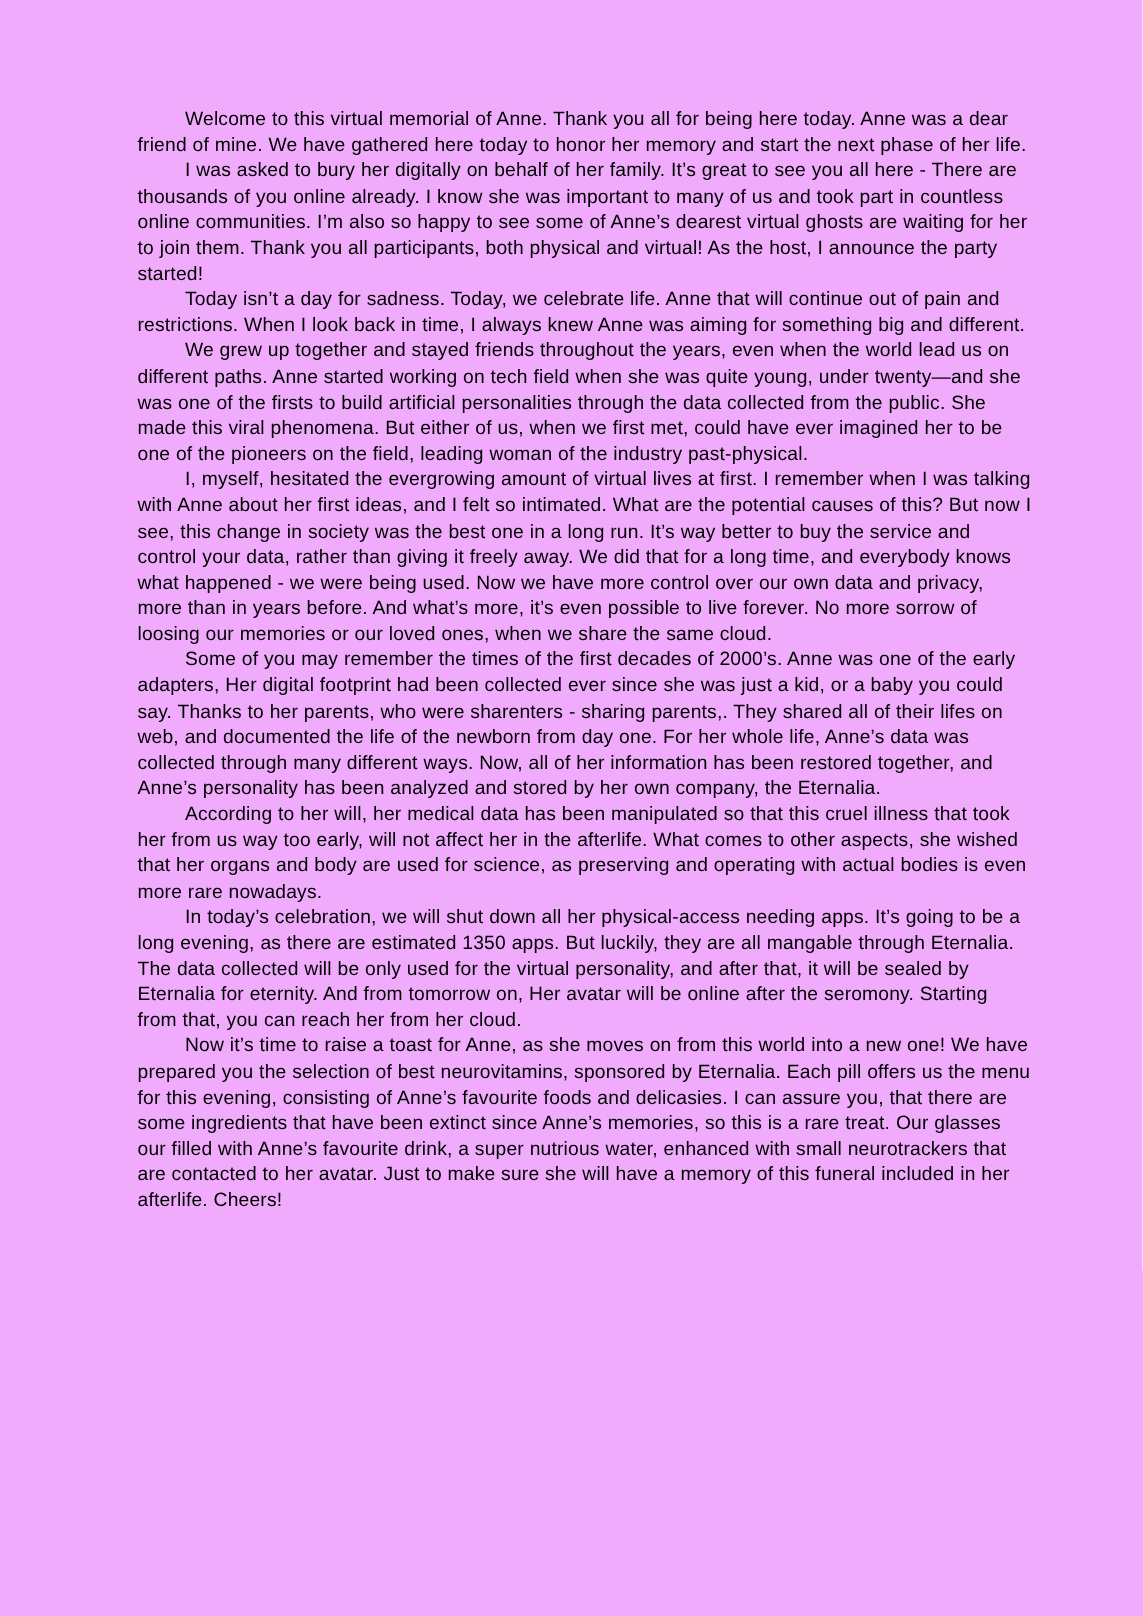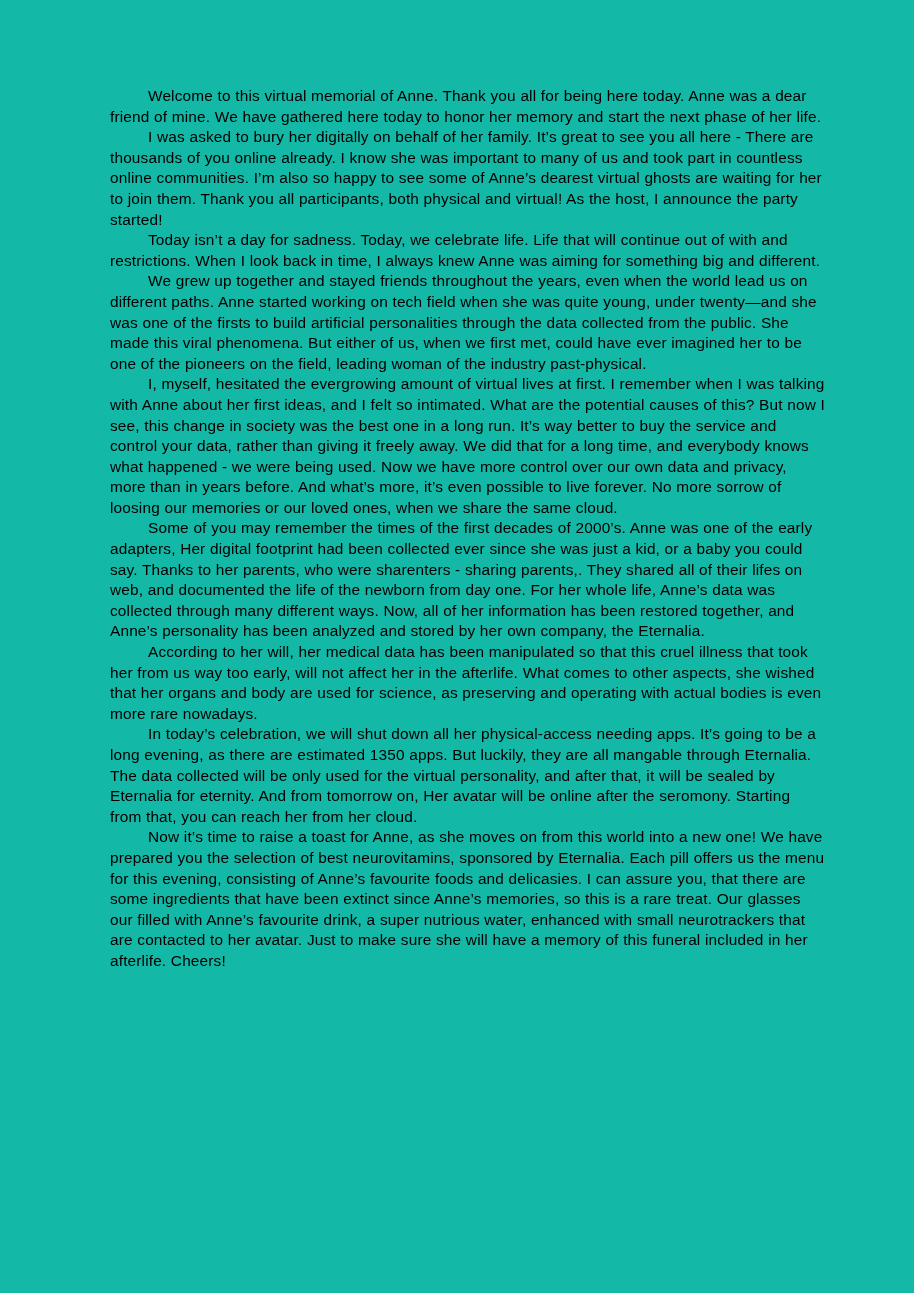--- a/index.html
+++ b/index.html
@@ -8,21 +8,21 @@
     padding: 0;
     background: #ffffff;
   }
   body {
     font-family: "Liberation Sans", sans-serif;
   }
   .page {
     position: relative;
     width: 914px;
     height: 1293px;
-    background: #14b8a6;
+    background: #f0abfc;
     overflow: hidden;
     box-sizing: border-box;
   }
   .doc-body {
     position: absolute;
     left: 110px;
     top: 86px;
     width: 716px;
   }
   .para {
@@ -39,21 +39,21 @@
   }
 </style>
 </head>
 <body>
 
 <div class="page">
   <div class="doc-body">
 
     <p class="para">Welcome to this virtual memorial of Anne. Thank you all for being here today. Anne was a dear friend of mine. We have gathered here today to honor her memory and start the next phase of her life.</p>
     <p class="para">I was asked to bury her digitally on behalf of her family. It’s great to see you all here - There are thousands of you online already. I know she was important to many of us and took part in countless online communities. I’m also so happy to see some of Anne’s dearest virtual ghosts are waiting for her to join them. Thank you all participants, both physical and virtual! As the host, I announce the party started!</p>
-    <p class="para">Today isn’t a day for sadness. Today, we celebrate life. Life that will continue out of with and restrictions. When I look back in time, I always knew Anne was aiming for something big and different.</p>
+    <p class="para">Today isn’t a day for sadness. Today, we celebrate life. Anne that will continue out of pain and restrictions. When I look back in time, I always knew Anne was aiming for something big and different.</p>
     <p class="para">We grew up together and stayed friends throughout the years, even when the world lead us on different paths. Anne started working on tech field when she was quite young, under twenty—and she was one of the firsts to build artificial personalities through the data collected from the public. She made this viral phenomena. But either of us, when we first met, could have ever imagined her to be one of the pioneers on the field, leading woman of the industry past-physical.</p>
     <p class="para">I, myself, hesitated the evergrowing amount of virtual lives at first. I remember when I was talking with Anne about her first ideas, and I felt so intimated. What are the potential causes of this? But now I see, this change in society was the best one in a long run. It’s way better to buy the service and control your data, rather than giving it freely away. We did that for a long time, and everybody knows what happened - we were being used. Now we have more control over our own data and privacy, more than in years before. And what’s more, it’s even possible to live forever. No more sorrow of loosing our memories or our loved ones, when we share the same cloud.</p>
     <p class="para">Some of you may remember the times of the first decades of 2000’s. Anne was one of the early adapters, Her digital footprint had been collected ever since she was just a kid, or a baby you could say. Thanks to her parents, who were sharenters - sharing parents,. They shared all of their lifes on web, and documented the life of the newborn from day one. For her whole life, Anne’s data was collected through many different ways. Now, all of her information has been restored together, and Anne’s personality has been analyzed and stored by her own company, the Eternalia.</p>
     <p class="para">According to her will, her medical data has been manipulated so that this cruel illness that took her from us way too early, will not affect her in the afterlife. What comes to other aspects, she wished that her organs and body are used for science, as preserving and operating with actual bodies is even more rare nowadays.</p>
     <p class="para">In today’s celebration, we will shut down all her physical-access needing apps. It’s going to be a long evening, as there are estimated 1350 apps. But luckily, they are all mangable through Eternalia. The data collected will be only used for the virtual personality, and after that, it will be sealed by Eternalia for eternity. And from tomorrow on, Her avatar will be online after the seromony. Starting from that, you can reach her from her cloud.</p>
     <p class="para">Now it’s time to raise a toast for Anne, as she moves on from this world into a new one! We have prepared you the selection of best neurovitamins, sponsored by Eternalia. Each pill offers us the menu for this evening, consisting of Anne’s favourite foods and delicasies. I can assure you, that there are some ingredients that have been extinct since Anne’s memories, so this is a rare treat. Our glasses our filled with Anne’s favourite drink, a super nutrious water, enhanced with small neurotrackers that are contacted to her avatar. Just to make sure she will have a memory of this funeral included in her afterlife. Cheers!</p>
 
   </div>
 </div>
 

